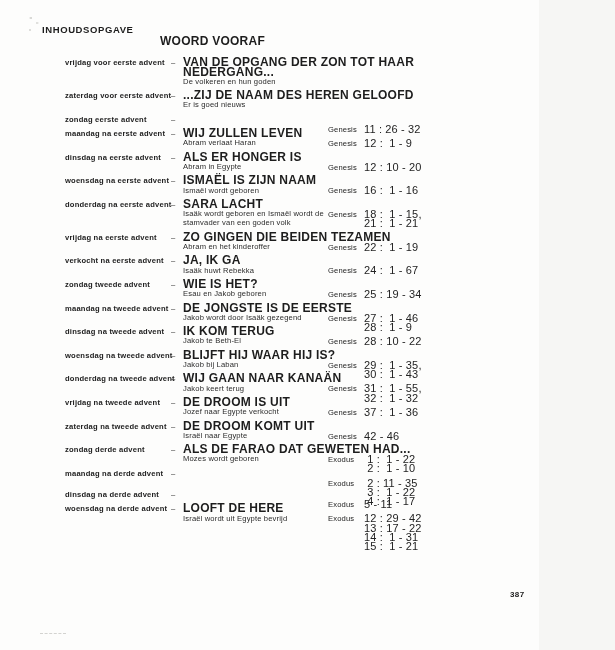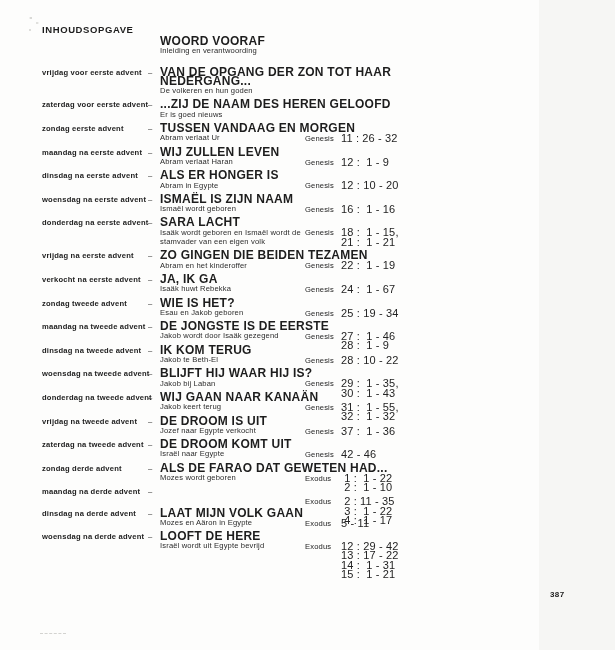--- a/index.html
+++ b/index.html
@@ -37,21 +37,21 @@
   }
   .preface .t-line,.preface .s-line{white-space:nowrap;}
   .t-line{
     font-size:12px;font-weight:700;letter-spacing:.25px;
     line-height:9.3px;white-space:nowrap;
   }
   .s-line{
     font-size:7.6px;font-weight:400;letter-spacing:.15px;
     line-height:9.3px;color:#2b2b2b;white-space:nowrap;
   }
-  .toc-list{padding-bottom:30px;}
+  .toc-list{padding-bottom:30px;margin-left:23px;}
   .row{
     position:relative;
     display:flex;align-items:flex-start;
     margin-bottom:5px;
   }
   .toc-list .row:nth-child(18){margin-bottom:12px;align-items:flex-end;}
   .col-day{
     width:106px;flex:0 0 106px;
     font-size:7.6px;font-weight:700;letter-spacing:.2px;
     line-height:9.3px;white-space:nowrap;
@@ -69,37 +69,36 @@
   .ref-book{
     width:36px;flex:0 0 36px;
     font-size:7.6px;line-height:9.3px;letter-spacing:.15px;color:#232323;
   }
   .ref-lines{flex:0 0 auto;}
   .r-line{
     font-size:11px;line-height:9.3px;letter-spacing:.15px;color:#232323;
     white-space:pre;
   }
   .page-number{
-    position:absolute;left:550px;top:590px;
+    position:absolute;left:510px;top:590px;
     font-size:8px;font-weight:700;letter-spacing:.4px;
   }
 </style>
 </head>
 <body>
 
 <div class="page">
 
   <div class="artifact-tl"></div>
   <div class="artifact-bl"></div>
 
   <h1 class="heading">INHOUDSOPGAVE</h1>
 
   <div class="preface">
     <div class="t-line">WOORD VOORAF</div>
-    <div class="s-line">Inleiding en verantwoording</div>
   </div>
 
   <div class="toc-list">
   <div class="row">
     <div class="col-day">vrijdag voor eerste advent</div>
     <div class="col-dash">–</div>
     <div class="col-mid">
           <div class="t-line">VAN DE OPGANG DER ZON TOT HAAR</div>
           <div class="t-line">NEDERGANG...</div>
           <div class="s-line">De volkeren en hun goden</div>
@@ -113,24 +112,20 @@
     <div class="col-mid">
           <div class="t-line">...ZIJ DE NAAM DES HEREN GELOOFD</div>
           <div class="s-line">Er is goed nieuws</div>
         </div>
 
   </div>
 
   <div class="row">
     <div class="col-day">zondag eerste advent</div>
     <div class="col-dash">–</div>
-    <div class="col-mid">
-          <div class="t-line">TUSSEN VANDAAG EN MORGEN</div>
-          <div class="s-line">Abram verlaat Ur</div>
-        </div>
     <div class="col-ref">
       <span class="ref-book">Genesis</span>
       <div class="ref-lines">
             <div class="r-line">11 : 26 - 32</div>
           </div>
     </div>
   </div>
 
   <div class="row">
     <div class="col-day">maandag na eerste advent</div>
@@ -176,21 +171,21 @@
           </div>
     </div>
   </div>
 
   <div class="row">
     <div class="col-day">donderdag na eerste advent</div>
     <div class="col-dash">–</div>
     <div class="col-mid">
           <div class="t-line">SARA LACHT</div>
           <div class="s-line">Isaäk wordt geboren en Ismaël wordt de</div>
-          <div class="s-line">stamvader van een eigen volk</div>
+          <div class="s-line">stamvader van een goden volk</div>
         </div>
     <div class="col-ref">
       <span class="ref-book">Genesis</span>
       <div class="ref-lines">
             <div class="r-line">18 :  1 - 15,</div>
             <div class="r-line">21 :  1 - 21</div>
           </div>
     </div>
   </div>
 
@@ -357,24 +352,20 @@
             <div class="r-line"> 2 : 11 - 35</div>
             <div class="r-line"> 3 :  1 - 22</div>
             <div class="r-line"> 4 :  1 - 17</div>
           </div>
     </div>
   </div>
 
   <div class="row">
     <div class="col-day">dinsdag na derde advent</div>
     <div class="col-dash">–</div>
-    <div class="col-mid">
-          <div class="t-line">LAAT MIJN VOLK GAAN</div>
-          <div class="s-line">Mozes en Aäron in Egypte</div>
-        </div>
     <div class="col-ref">
       <span class="ref-book">Exodus</span>
       <div class="ref-lines">
             <div class="r-line">5 - 11</div>
           </div>
     </div>
   </div>
 
   <div class="row">
     <div class="col-day">woensdag na derde advent</div>

